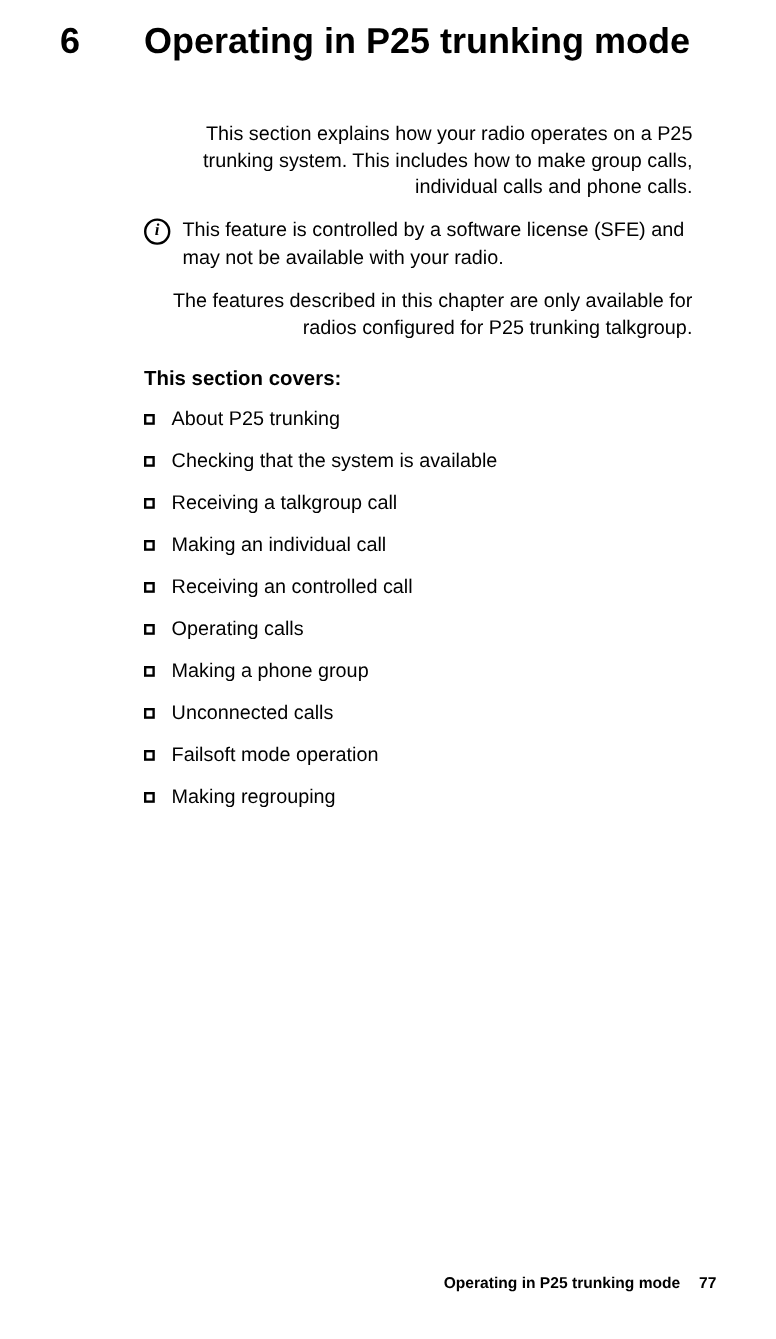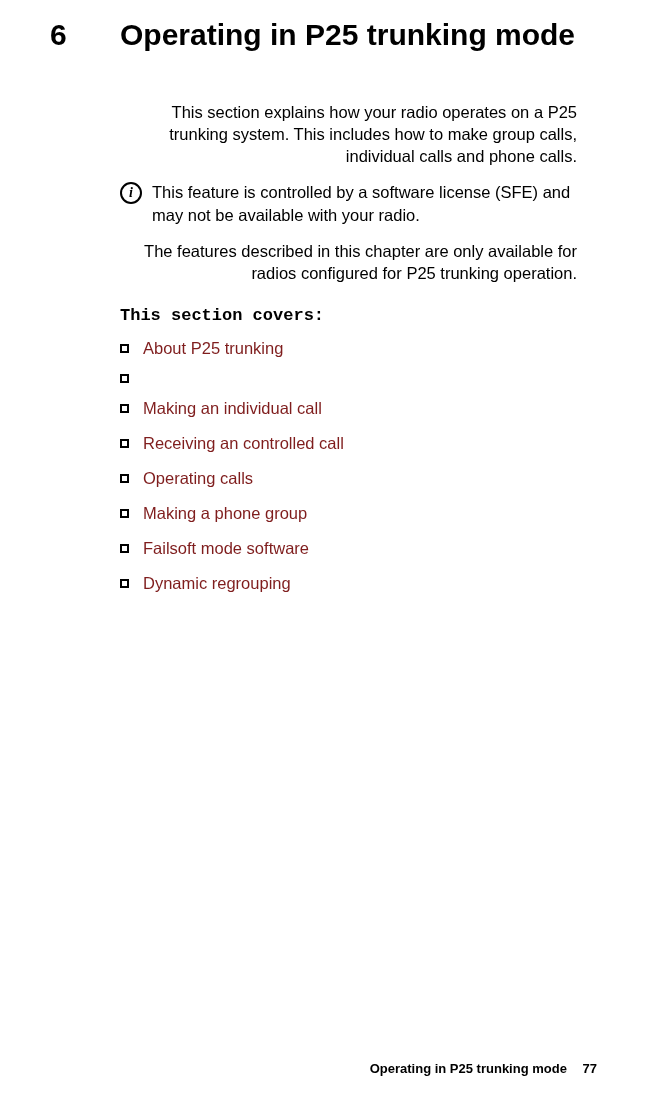--- a/index.html
+++ b/index.html
@@ -67,39 +67,38 @@
     }
     .info-text {
       font-size: 16.5px;
       line-height: 1.35;
     }
     .section-covers {
       font-size: 17px;
       font-weight: bold;
       margin-top: 22px;
       margin-bottom: 14px;
-      font-family: Liberation Mono, monospace;
     }
     .toc-list {
       list-style: none;
     }
     .toc-item {
       display: flex;
       align-items: center;
       margin-bottom: 16px;
     }
     .bullet {
       width: 9px;
       height: 9px;
       border: 2px solid #000;
       margin-right: 14px;
       flex-shrink: 0;
     }
     .toc-link {
-      color: #7f1d1d;
+      color: #000000;
       font-size: 16.5px;
       text-decoration: none;
     }
     .footer {
       position: absolute;
       bottom: 40px;
       right: 50px;
       font-size: 13px;
       font-weight: bold;
       text-align: center;
@@ -118,55 +117,64 @@
   </div>
 
   <div class="body-content">
     <p class="para">This section explains how your radio operates on a P25 trunking system. This includes how to make group calls, individual calls and phone calls.</p>
 
     <div class="info-note">
       <div class="info-icon">i</div>
       <div class="info-text">This feature is controlled by a software license (SFE) and may not be available with your radio.</div>
     </div>
 
-    <p class="para">The features described in this chapter are only available for radios configured for P25 trunking operation.</p>
+    <p class="para">The features described in this chapter are only available for radios configured for P25 trunking talkgroup.</p>
 
     <div class="section-covers">This section covers:</div>
 
     <ul class="toc-list">
       <li class="toc-item">
         <span class="bullet"></span>
         <a class="toc-link">About P25 trunking</a>
       </li>
       <li class="toc-item">
         <span class="bullet"></span>
+        <a class="toc-link">Checking that the system is available</a>
+      </li>
+      <li class="toc-item">
+        <span class="bullet"></span>
+        <a class="toc-link">Receiving a talkgroup call</a>
       </li>
       <li class="toc-item">
         <span class="bullet"></span>
         <a class="toc-link">Making an individual call</a>
       </li>
       <li class="toc-item">
         <span class="bullet"></span>
         <a class="toc-link">Receiving an controlled call</a>
       </li>
       <li class="toc-item">
         <span class="bullet"></span>
         <a class="toc-link">Operating calls</a>
       </li>
       <li class="toc-item">
         <span class="bullet"></span>
         <a class="toc-link">Making a phone group</a>
       </li>
       <li class="toc-item">
         <span class="bullet"></span>
-        <a class="toc-link">Failsoft mode software</a>
+        <a class="toc-link">Unconnected calls</a>
       </li>
       <li class="toc-item">
         <span class="bullet"></span>
-        <a class="toc-link">Dynamic regrouping</a>
+        <a class="toc-link">Failsoft mode operation</a>
+      </li>
+      <li class="toc-item">
+        <span class="bullet"></span>
+        <a class="toc-link">Making regrouping</a>
       </li>
     </ul>
   </div>
 </div>
 
 <div class="footer">
   <span>Operating in P25 trunking mode</span>
   <span class="footer-page">77</span>
 </div>
 

